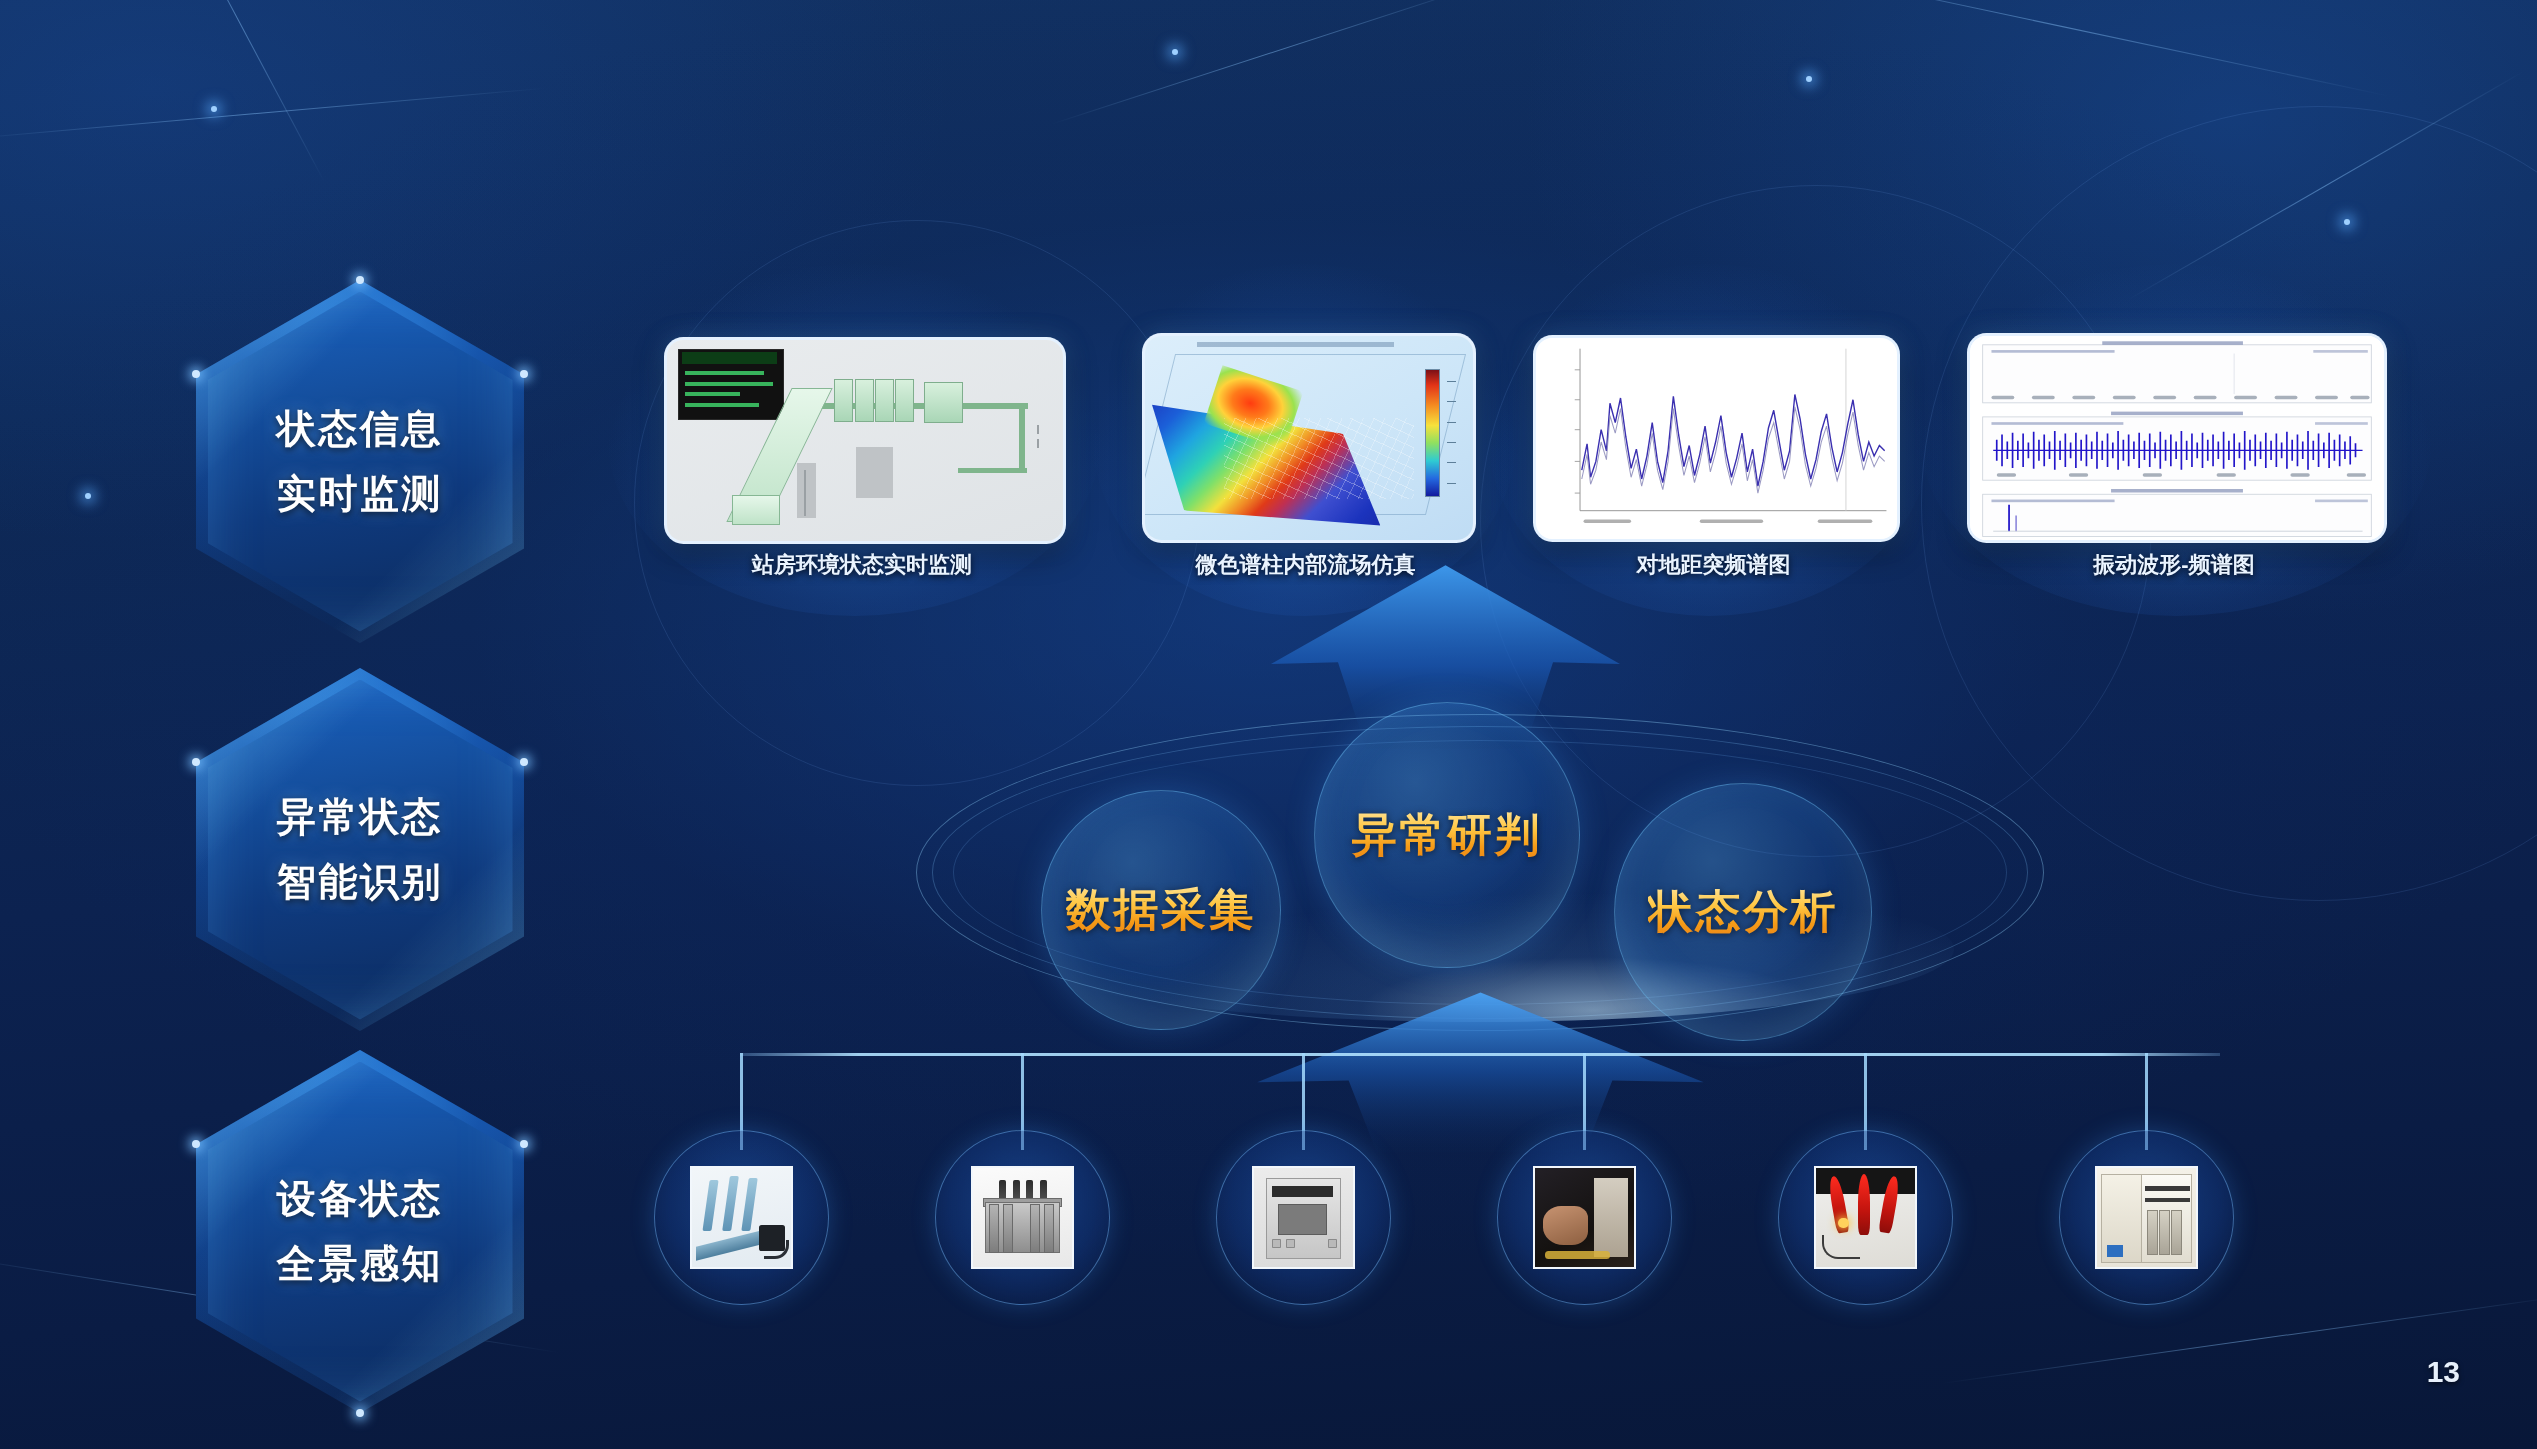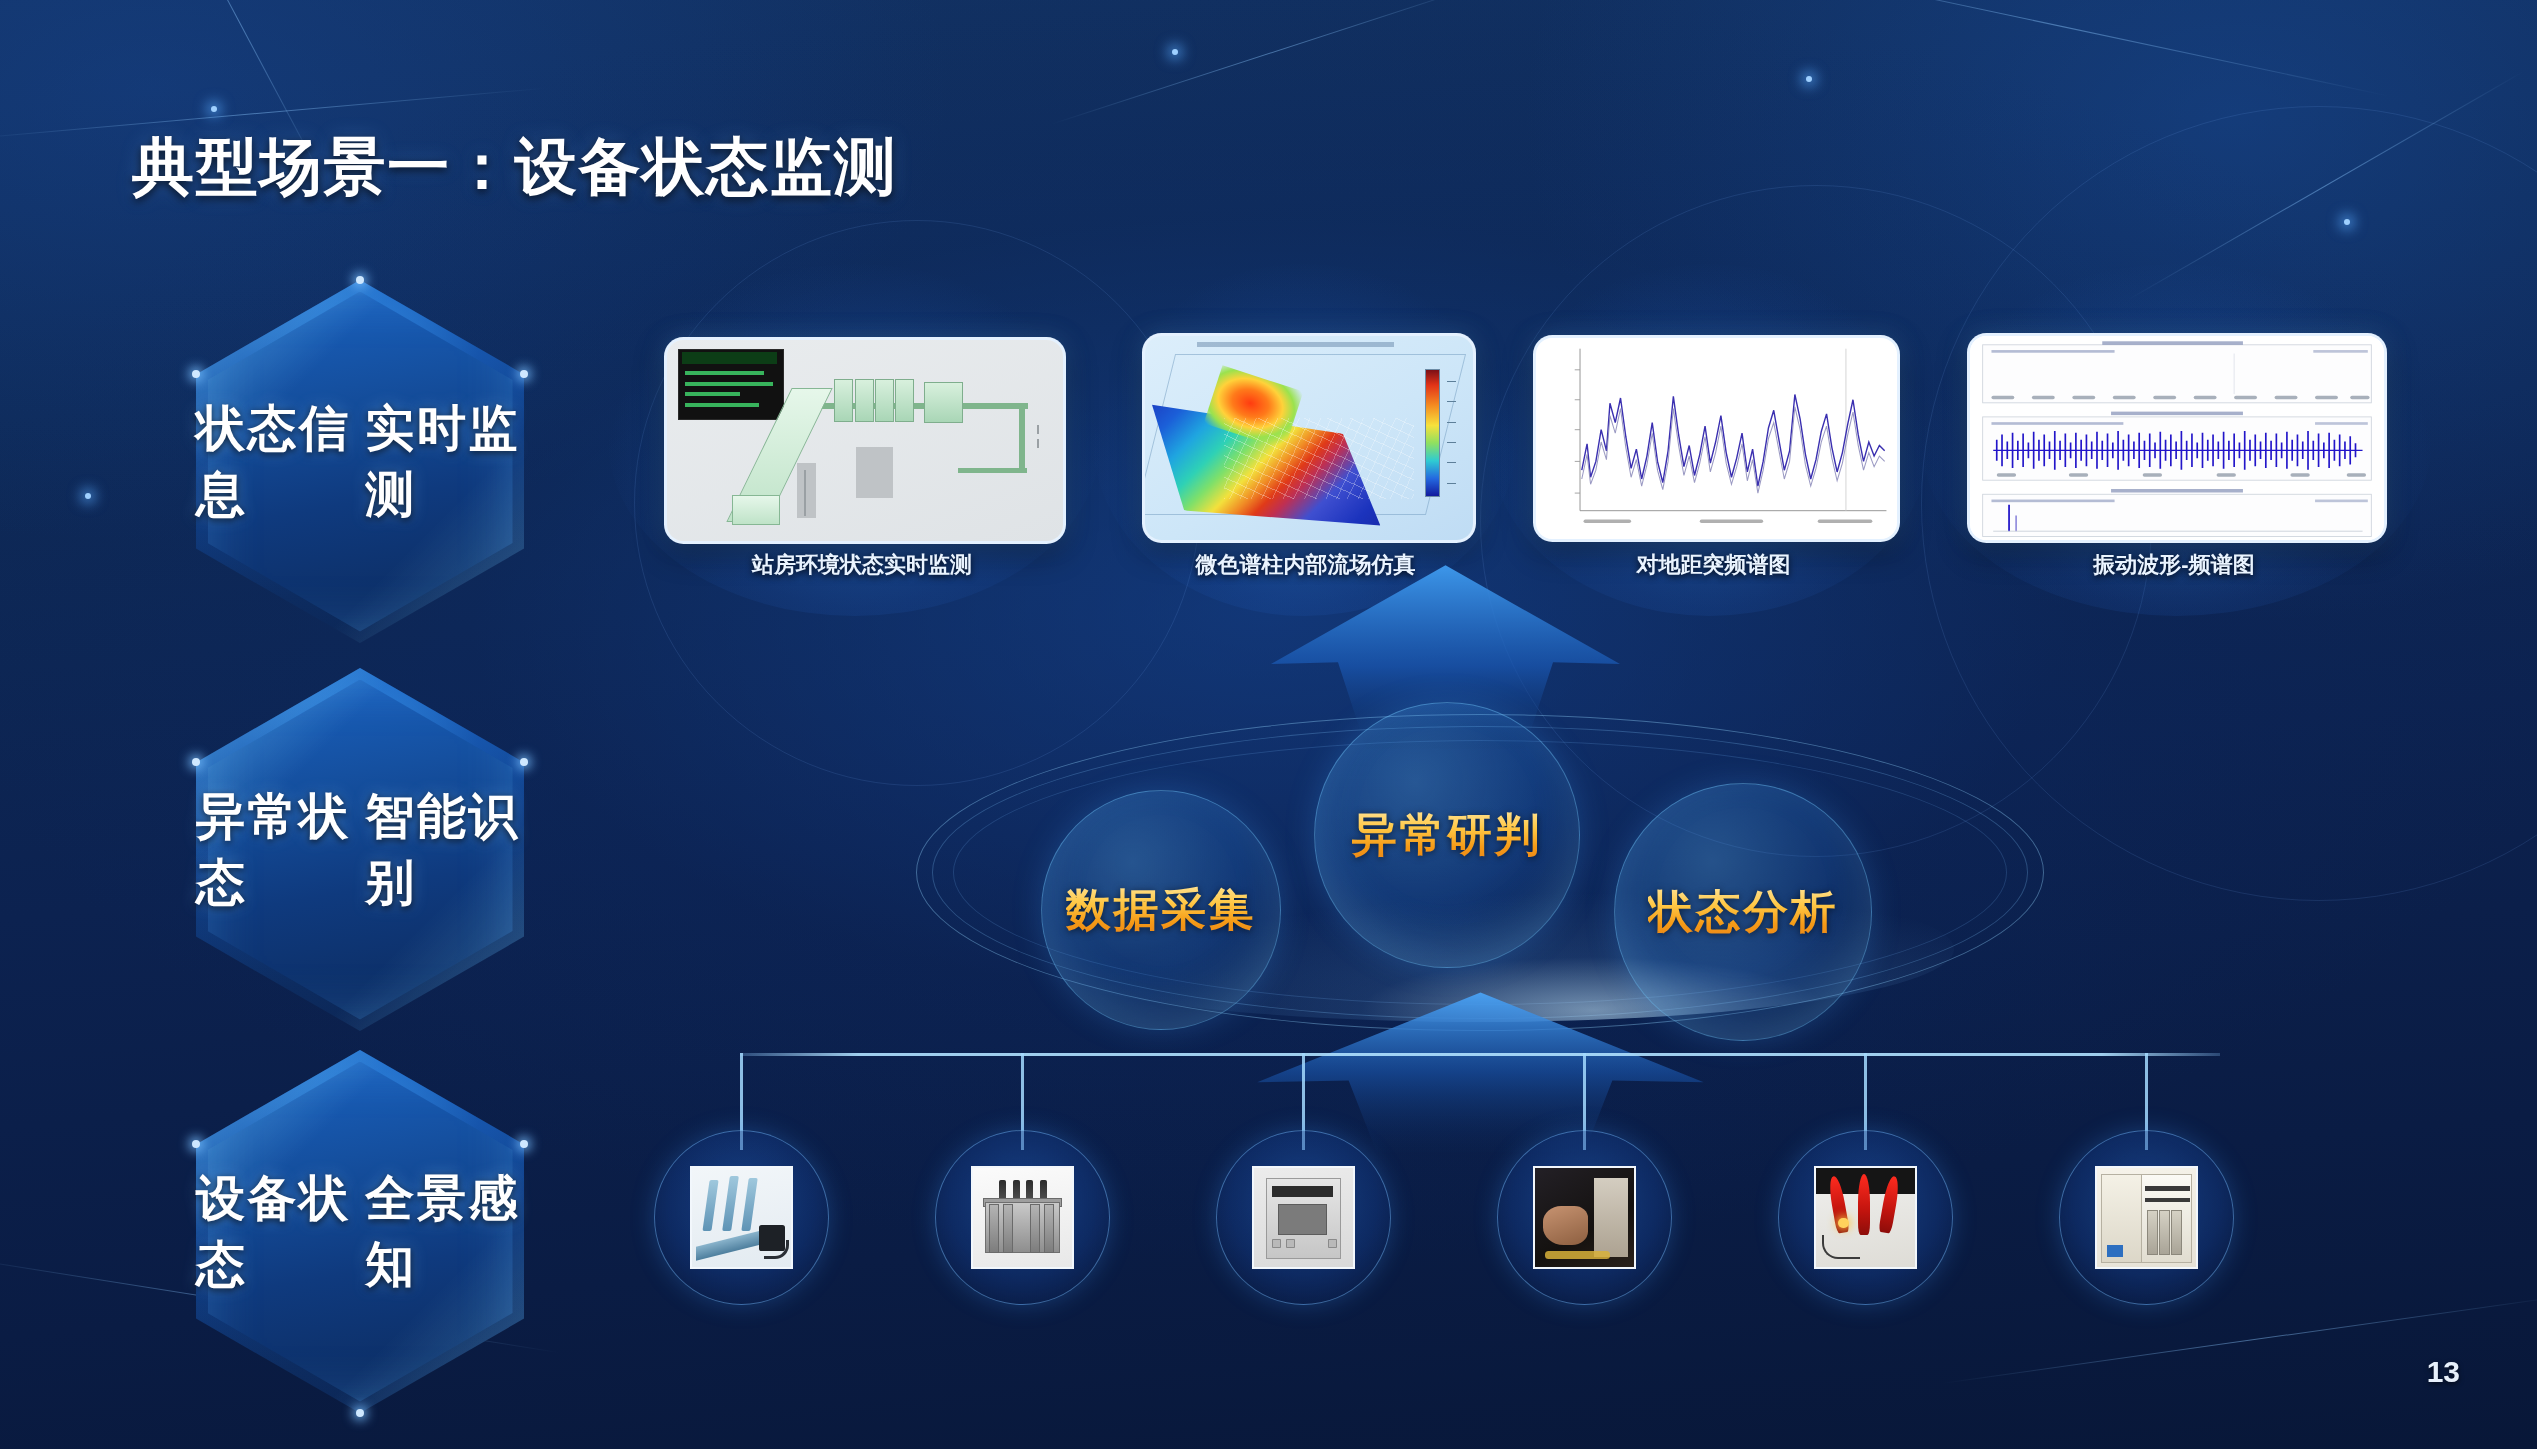--- a/index.html
+++ b/index.html
@@ -56,23 +56,23 @@
     background:linear-gradient(170deg,#1a63c2 0%, #1550a0 30%, #0f3a7e 60%, #0c2a5c 100%);
     box-shadow:inset 0 0 53px rgba(90,180,255,.28);
   }
   .hex-edge{
     position:absolute;inset:0;
     clip-path:polygon(50% 0%, 100% 26%, 100% 74%, 50% 100%, 0% 74%, 0% 26%);
     background:linear-gradient(135deg,rgba(120,200,255,.45) 0%,rgba(120,200,255,0) 30%,rgba(120,200,255,0) 70%,rgba(120,200,255,.35) 100%);
     mix-blend-mode:screen;
   }
   .hex-label{
-    position:absolute;inset:0;display:flex;
+    position:absolute;inset:0;display:flex;flex-direction:column;
     align-items:center;justify-content:center;gap:10.6px;
-    color:#fff;font-size:49px;font-weight:bold;letter-spacing:2.6px;
+    color:#fff;font-size:39px;font-weight:bold;letter-spacing:2.6px;
     text-shadow:0 1.8px 7px rgba(0,0,0,.75),0 0 16px rgba(130,200,255,.45);
   }
   .hex-dot{
     position:absolute;width:8px;height:8px;border-radius:50%;
     background:#cfe8ff;box-shadow:0 0 10.6px 3.5px rgba(120,190,255,.85);
   }
 
   
   .shot{
     position:absolute;border-radius:19.4px;overflow:hidden;
@@ -259,21 +259,20 @@
     <div class="bg-node" style="left:211px;top:106px;"></div>
     <div class="bg-node" style="left:1172px;top:49px;"></div>
     <div class="bg-node" style="left:1806px;top:76px;"></div>
     <div class="bg-node" style="left:2344px;top:219px;"></div>
     <div class="bg-node" style="left:85px;top:493px;"></div>
     <div class="bg-arc" style="left:634px;top:220px;width:564px;height:564px;"></div>
     <div class="bg-arc" style="left:1480px;top:185px;width:670px;height:670px;"></div>
     <div class="bg-arc" style="left:1921px;top:106px;width:793px;height:793px;"></div>
   </div>
 
-  <div id="title">典型场景一：设备状态监测</div>
 
   <div class="hex" style="left:196px;top:280px;">
     <div class="hex-shape"></div>
     <div class="hex-inner"></div>
     <div class="hex-edge"></div>
     <div class="hex-dot" style="left:-4.4px;top:90px;"></div>
     <div class="hex-dot" style="right:-4.4px;top:90px;"></div>
     <div class="hex-dot" style="left:160px;top:-4.4px;"></div>
     <div class="hex-label">
       <span>状态信息</span>

